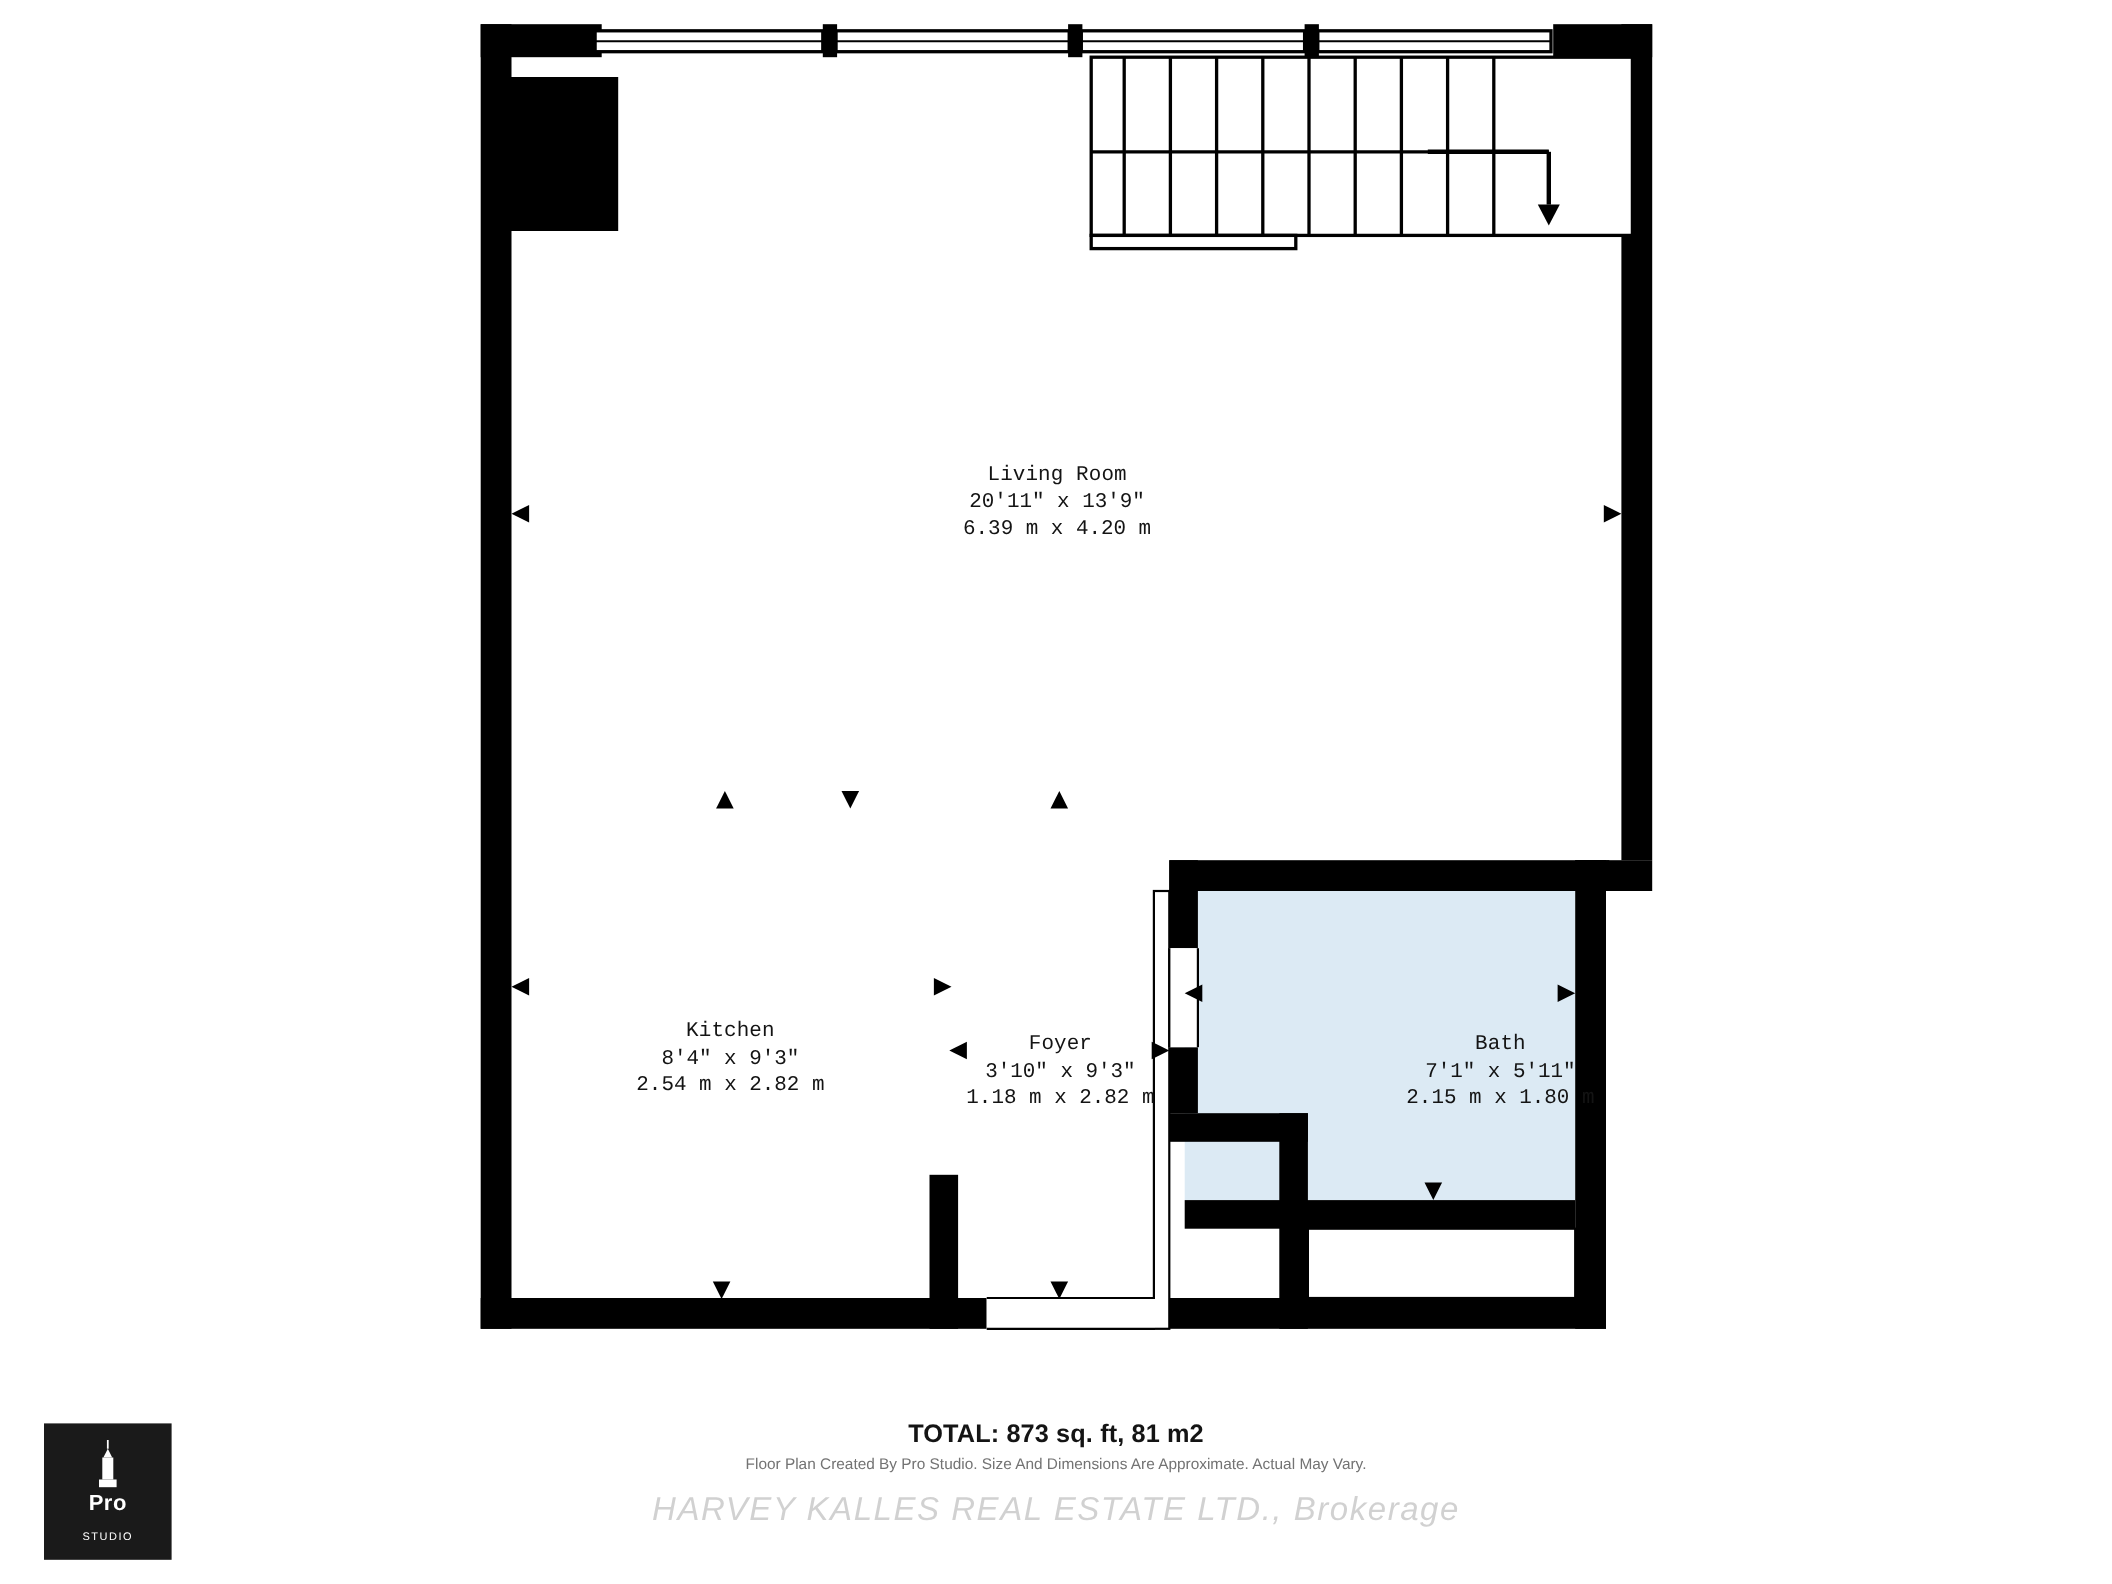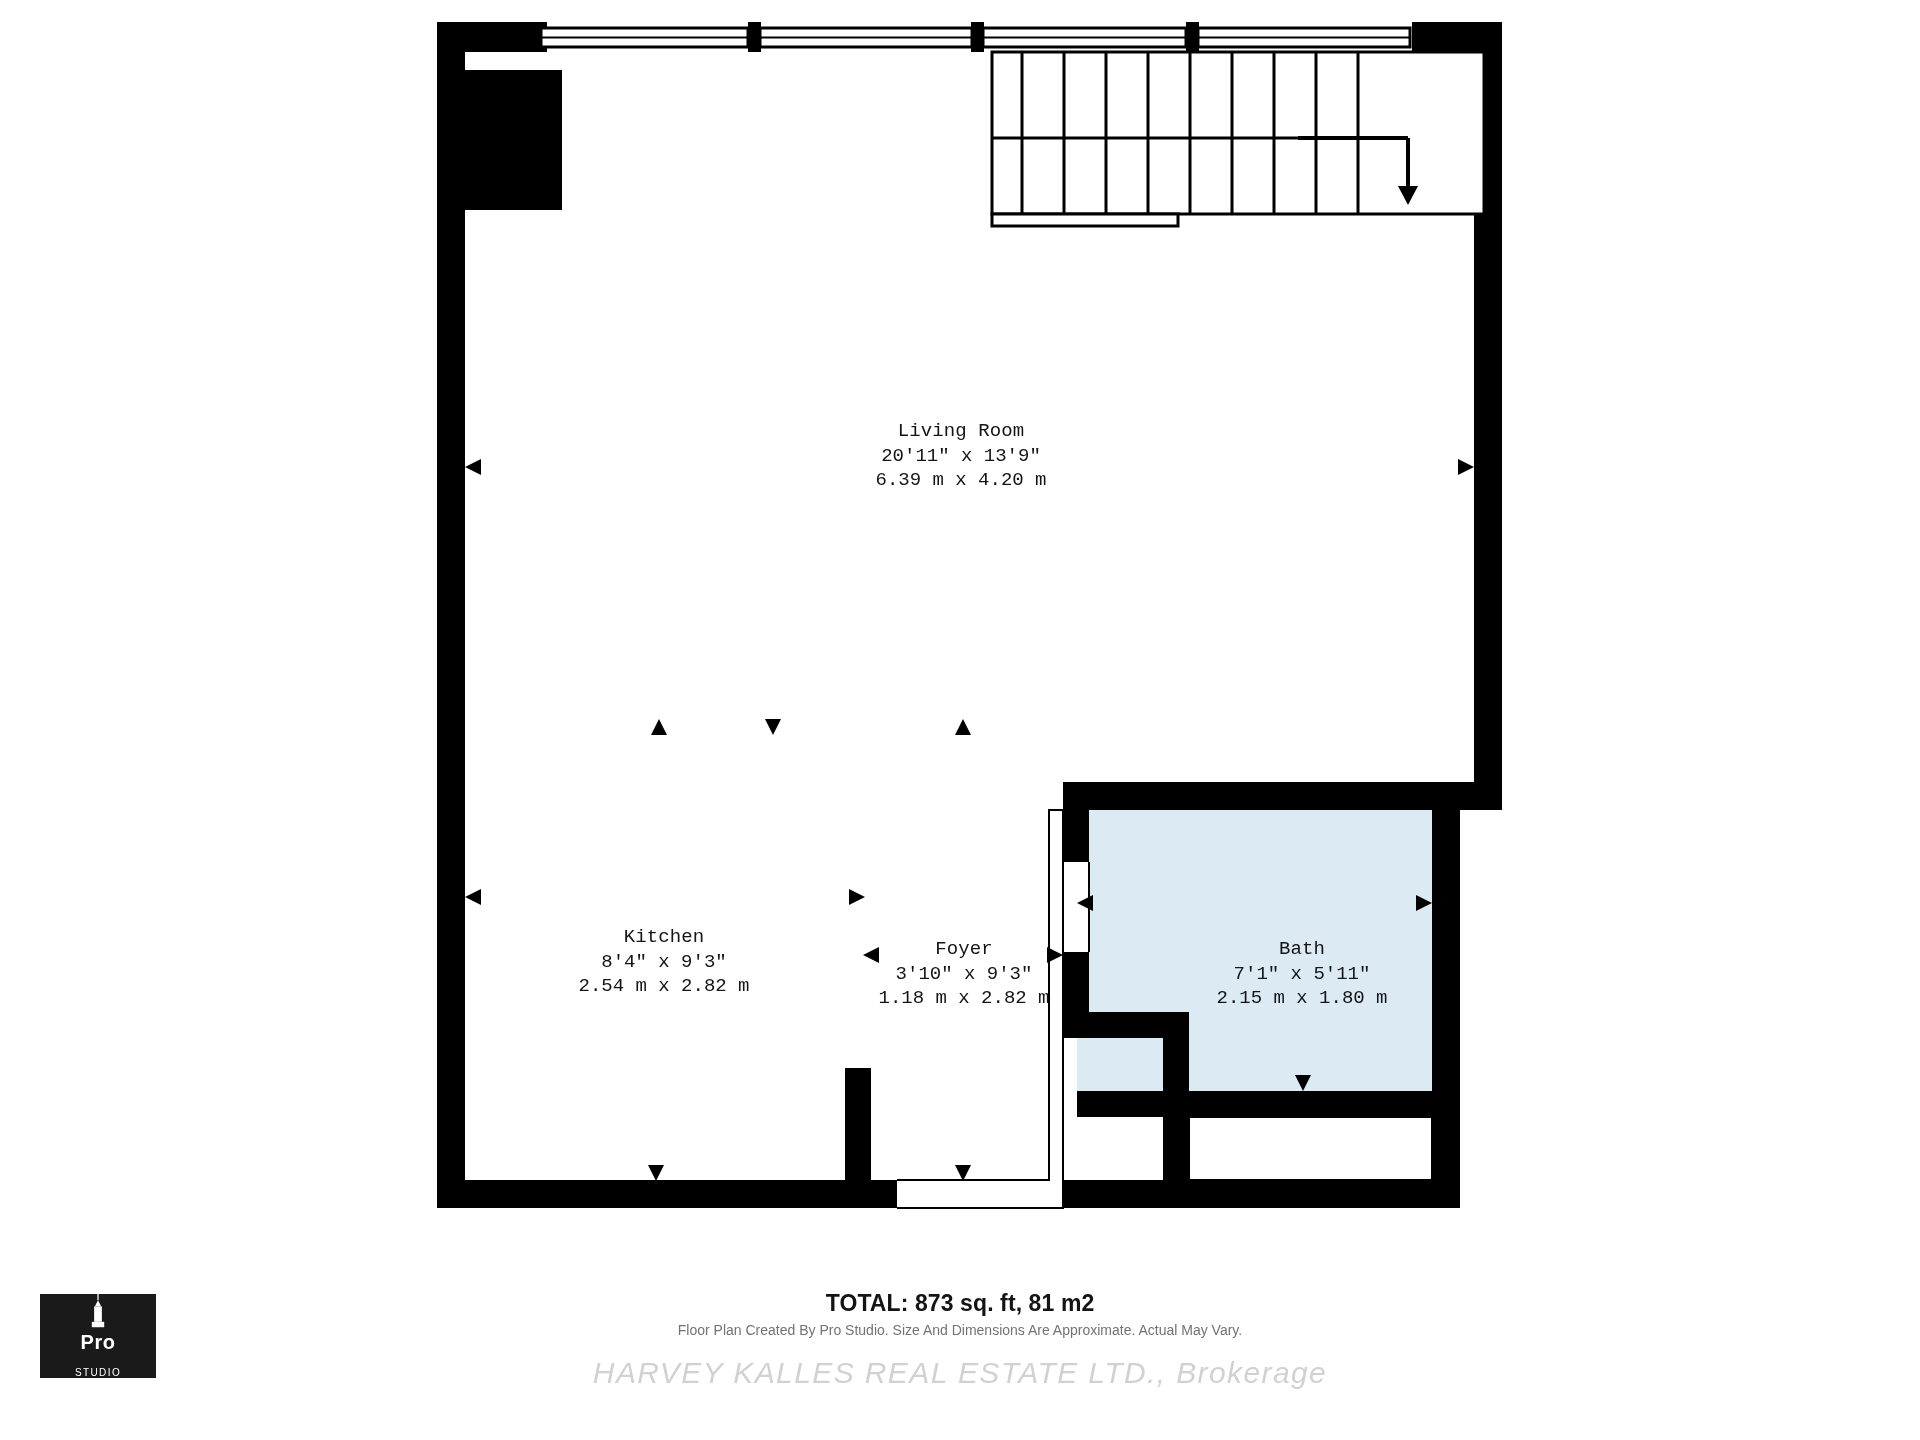--- a/index.html
+++ b/index.html
@@ -41,21 +41,21 @@
   .room-label .dim-imp {
     font-size: 19px;
   }
   .room-label .dim-met {
     font-size: 19px;
   }
 
   #label-living { left: 961px; top: 419px; }
   #label-kitchen { left: 664px; top: 925px; }
   #label-foyer  { left: 964px; top: 937px; }
-  #label-bath   { left: 1302px; top: 937px; }
+  #label-bath   { left: 1364px; top: 937px; }
 
   
   #footer {
     position: absolute;
     left: 0;
     top: 1290px;
     width: 1920px;
     text-align: center;
     color: #141414;
   }
@@ -92,21 +92,21 @@
     pointer-events: none;
     font-style: italic;
   }
 
   
   #logo {
     position: absolute;
     left: 40px;
     top: 1294px;
     width: 116px;
-    height: 84px;
+    height: 124px;
     background: #1a1a1a;
     color: #ffffff;
     display: flex;
     flex-direction: column;
     align-items: center;
     justify-content: center;
   }
   #logo .mark {
     width: 30px;
     height: 44px;

